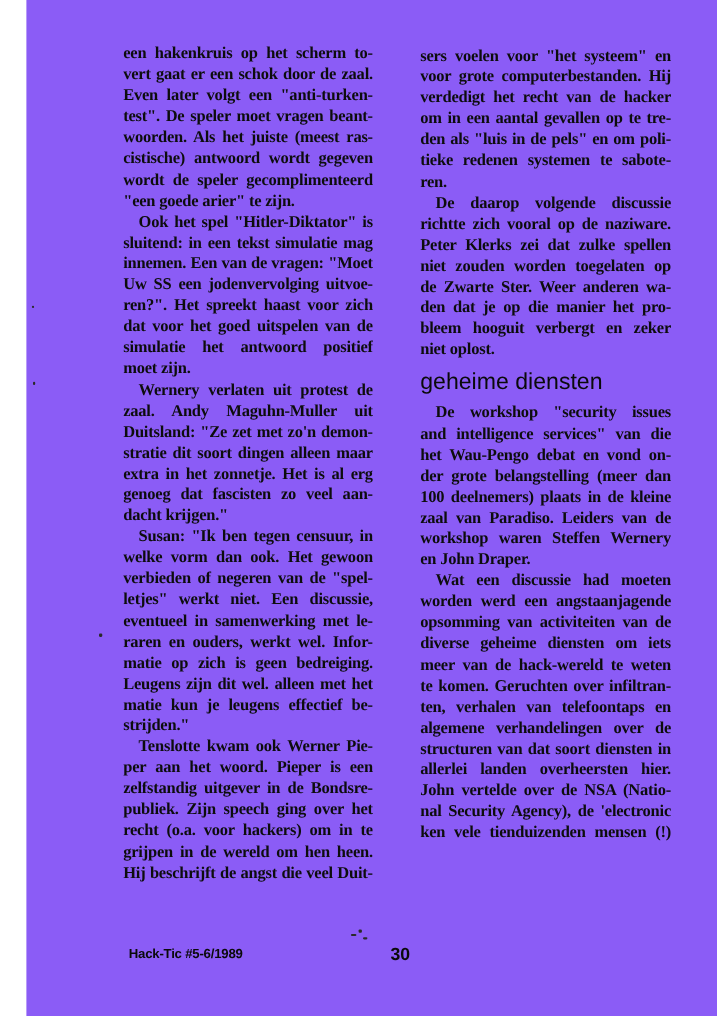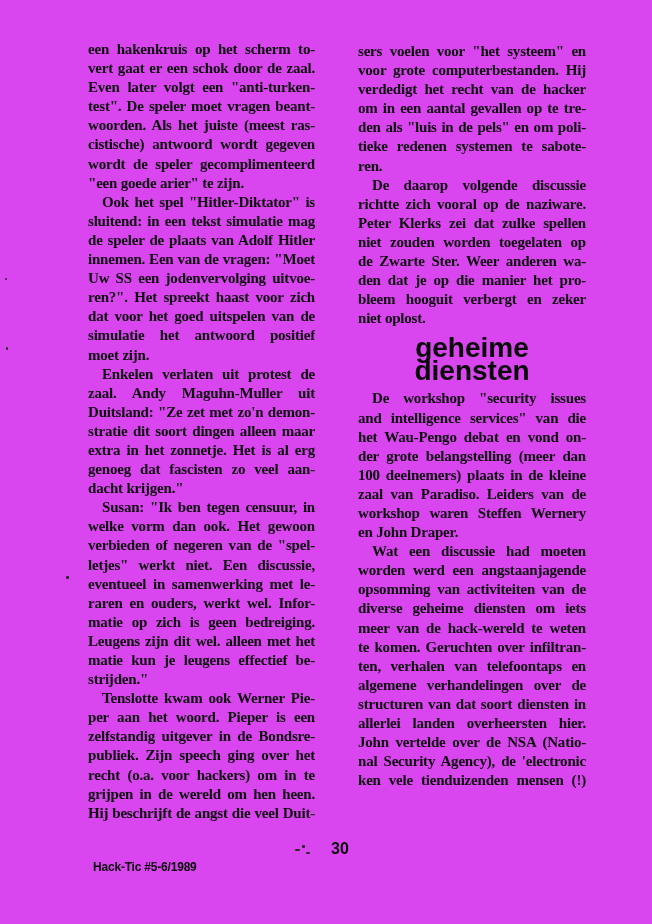--- a/index.html
+++ b/index.html
@@ -4,21 +4,21 @@
 <style>
   html, body { margin: 0; padding: 0; }
   body {
     width: 652px; height: 924px;
     background: #ffffff;
     position: relative;
     overflow: hidden;
     font-family: "Liberation Serif", serif;
   }
   .page {
-    position: absolute; inset: 0; background: #d946ef;
+    position: absolute; inset: 0; background: #8b5cf6; margin-left: 24px;
   }
   .col {
     position: absolute;
     font-weight: bold;
     color: #0d0d0d;
     font-size: 15px;
     line-height: 19.1px;
     letter-spacing: -0.2px;
     overflow: hidden;
     text-rendering: optimizeLegibility;
@@ -29,36 +29,35 @@
   .tline {
     height: 19.1px;
     white-space: nowrap;
     text-align: justify;
     text-align-last: justify;
   }
   .tline.lastline { text-align-last: left; }
   .tline.indent { padding-left: 14px; }
   .colhead {
     font-family: "Liberation Sans", sans-serif;
-    font-weight: bold;
-    font-size: 28px;
+    font-weight: normal;
+    font-size: 21px;
     line-height: 23px;
     letter-spacing: 0;
     color: #0a0a0a;
     margin: 8px 0 7px 0;
-    text-align: center;
   }
   .footer-issue {
     position: absolute; left: 93px; top: 860px;
     font-family: "Liberation Sans", sans-serif;
     font-weight: bold; font-size: 12px; color: #0a0a0a;
     letter-spacing: -0.2px;
   }
   .footer-page {
-    position: absolute; left: 331px; top: 840px;
+    position: absolute; left: 331px; top: 860px;
     font-family: "Liberation Sans", sans-serif;
     font-weight: bold; font-size: 16px; color: #0a0a0a;
   }
   .speck {
     position: absolute; background: #2a2a2a; border-radius: 1px;
   }
 </style>
 </head>
 <body>
 
@@ -71,30 +70,29 @@
         <div class="tline">Even later volgt een "anti-turken-</div>
         <div class="tline">test". De speler moet vragen beant-</div>
         <div class="tline">woorden. Als het juiste (meest ras-</div>
         <div class="tline">cistische) antwoord wordt gegeven</div>
         <div class="tline">wordt de speler gecomplimenteerd</div>
         <div class="tline lastline">"een goede arier" te zijn.</div>
       </div>
       <div class="para">
         <div class="tline indent">Ook het spel "Hitler-Diktator" is</div>
         <div class="tline">sluitend: in een tekst simulatie mag</div>
-        <div class="tline">de speler de plaats van Adolf Hitler</div>
         <div class="tline">innemen. Een van de vragen: "Moet</div>
         <div class="tline">Uw SS een jodenvervolging uitvoe-</div>
         <div class="tline">ren?". Het spreekt haast voor zich</div>
         <div class="tline">dat voor het goed uitspelen van de</div>
         <div class="tline">simulatie het antwoord positief</div>
         <div class="tline lastline">moet zijn.</div>
       </div>
       <div class="para">
-        <div class="tline indent">Enkelen verlaten uit protest de</div>
+        <div class="tline indent">Wernery verlaten uit protest de</div>
         <div class="tline">zaal. Andy Maguhn-Muller uit</div>
         <div class="tline">Duitsland: "Ze zet met zo'n demon-</div>
         <div class="tline">stratie dit soort dingen alleen maar</div>
         <div class="tline">extra in het zonnetje. Het is al erg</div>
         <div class="tline">genoeg dat fascisten zo veel aan-</div>
         <div class="tline lastline">dacht krijgen."</div>
       </div>
       <div class="para">
         <div class="tline indent">Susan: "Ik ben tegen censuur, in</div>
         <div class="tline">welke vorm dan ook. Het gewoon</div>

